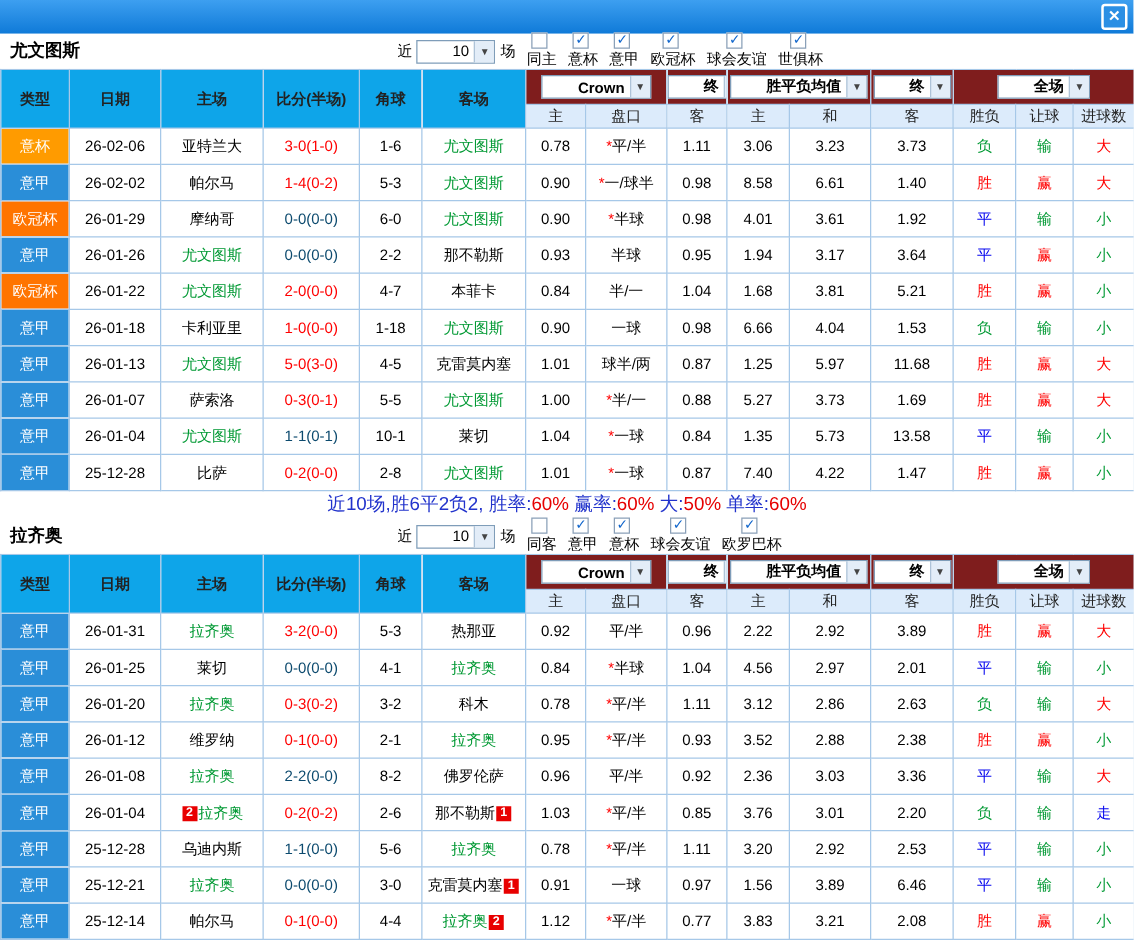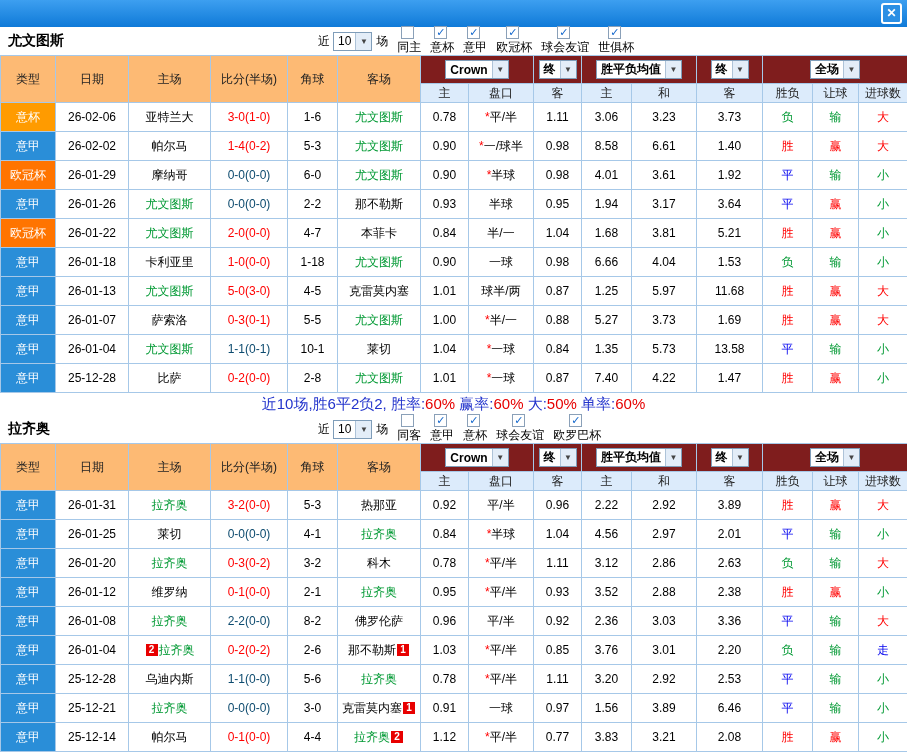--- a/index.html
+++ b/index.html
@@ -19,29 +19,29 @@
   .filterbar{height:28px;position:relative;display:flex;align-items:center;background:#fff;}
   .team-name{font-weight:bold;font-size:14px;margin-left:8px;color:#000;}
   .filters{position:absolute;left:318px;top:0;height:100%;display:flex;align-items:center;font-size:12px;color:#000;}
   .near-label{margin-right:3px;}
   .near-suffix{margin-left:3px;}
   .cbs{display:inline-flex;align-items:center;}
   .cb-item{display:inline-flex;align-items:center;margin-left:9px;cursor:pointer;flex-direction:column;}
   .cb{width:13px;height:13px;box-sizing:border-box;border:1px solid #8aa0b8;background:#fff;display:inline-flex;align-items:center;justify-content:center;font-size:11px;line-height:11px;color:#1166cc;font-weight:bold;margin-right:3px;}
 
   
-  .select{display:inline-flex;align-items:stretch;border:1px solid #7f9db9;background:#fff;height:19px;box-sizing:border-box;font-size:12px;cursor:pointer;vertical-align:middle;}
+  .select{display:inline-flex;align-items:stretch;border:1px solid #7f9db9;background:#fff;height:19px;box-sizing:border-box;font-size:12px;cursor:pointer;vertical-align:middle;padding-left:24px;}
   .select .sel-text{padding:0 4px;display:flex;align-items:center;white-space:nowrap;}
   .select .arrow{width:15px;background:#e3edf8;border-left:1px solid #aec3d8;color:#444;font-size:8px;display:flex;align-items:center;justify-content:center;}
   .games-select{margin-right:1px;}
 
   
   table{border-collapse:collapse;table-layout:fixed;width:907px;}
   th,td{border:1px solid #a6c8e8;padding:0;text-align:center;font-size:12px;color:#000;overflow:hidden;white-space:nowrap;}
-  thead .mh{background:#fdba74;font-weight:normal;color:#222;}
+  thead .mh{background:#0ea5e9;font-weight:bold;color:#222;}
   thead .selcell{background:#7f1d1d;height:27px;}
   thead tr.hB th{background:#dcebfb;height:18px;font-weight:normal;color:#222;}
   tbody td{height:28px;background:#fff;}
   .badge{height:28px;line-height:28px;color:#fff;font-size:12px;}
   .tname{color:#000;}
   .tname.team{color:#009933;}
   .sc-red{color:#ff0000;}
   .sc-blue{color:#0c4a6e;text-align:center;}
   .win{color:#ff0000;}
   .draw{color:#0000ee;}

